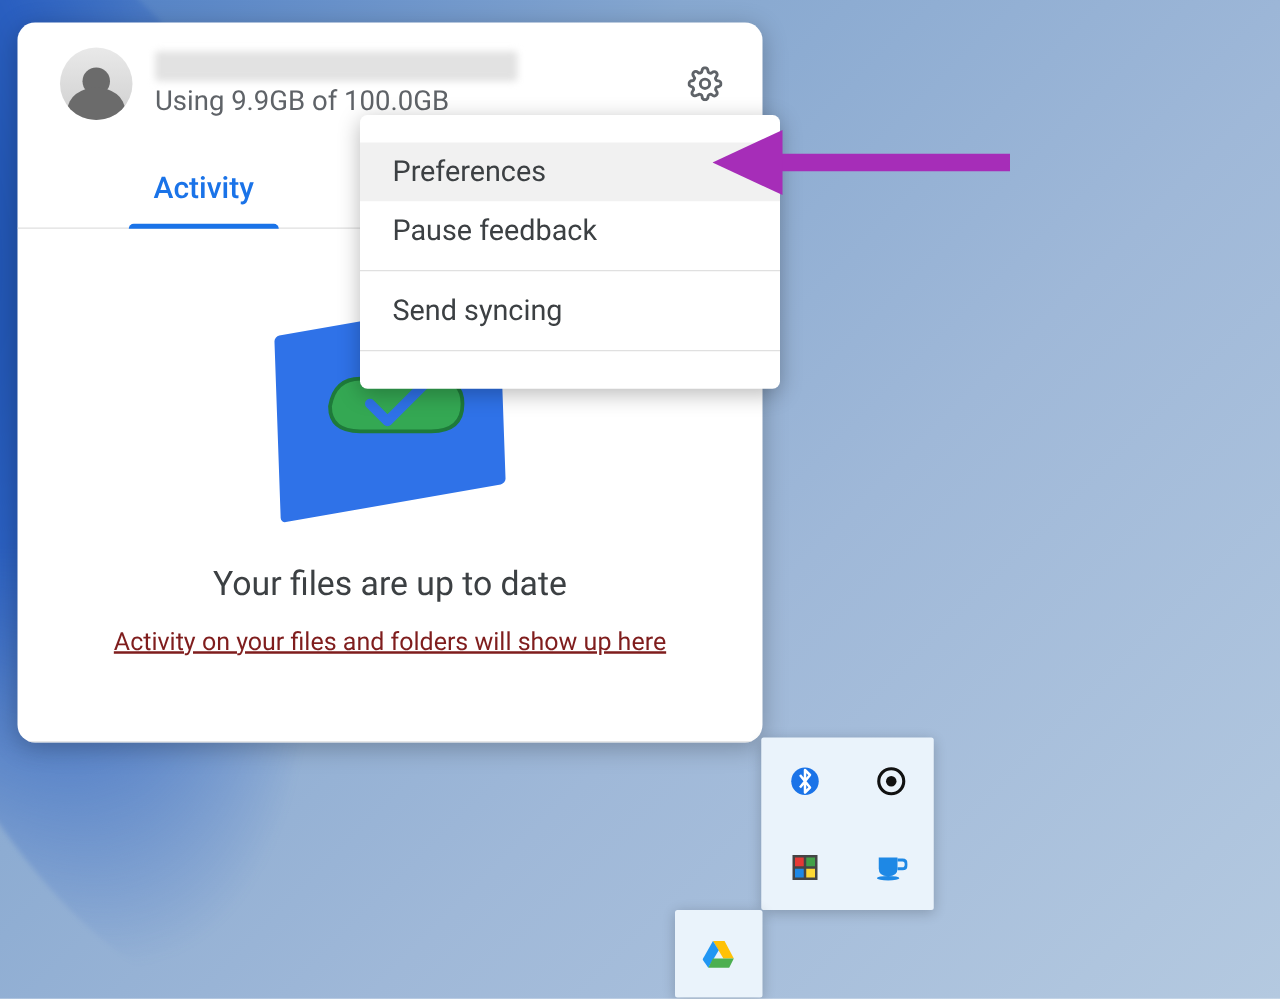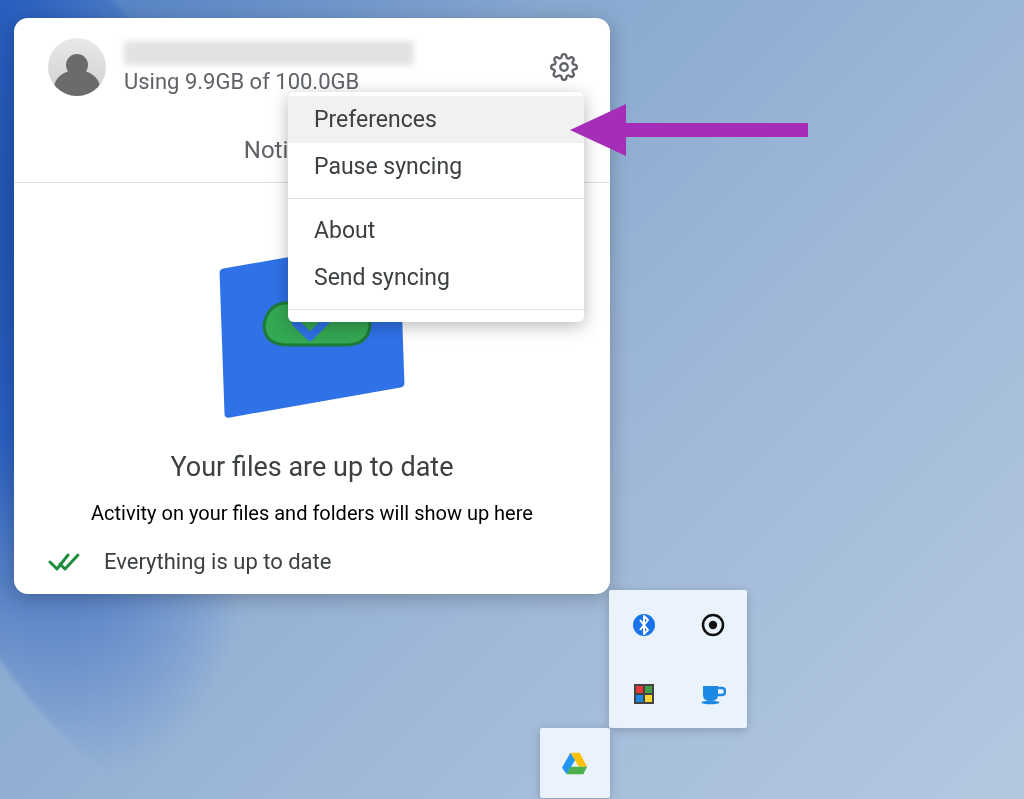--- a/index.html
+++ b/index.html
@@ -119,43 +119,44 @@
     position:absolute; left:38px; top:30px;
     width:130px; height:95px;
   }
   .hero-title {
     font-size: 27px;
     color:#3c4043;
     margin-bottom: 18px;
   }
   .hero-sub {
     font-size: 20px;
-    color:#000000;
+    color:#7f1d1d;
     text-align:right;
     padding: 0 30px;
+    text-decoration: underline;
   }
 
   .footer-divider { height:1px; background:#e0e0e0; margin-top: auto; }
   .status-bar {
     display:flex; align-items:center; gap:22px;
     padding: 24px 34px 28px 34px;
     font-size:22px;
     color:#3c4043;
   }
   .status-icon { color:#1e8e3e; }
 
   
   .menu {
     position:absolute;
     left: 288px; top: 92px;
-    width: 296px;
+    width: 336px;
     background:#fff;
     border-radius: 6px;
     box-shadow: 0 4px 18px rgba(0,0,0,0.28);
-    padding: 4px 0;
+    padding: 22px 0;
     z-index: 5;
   }
   .menu-item {
     padding: 10px 26px;
     font-size: 23px;
     color:#3c4043;
     cursor:pointer;
   }
   .menu-item.hover { background:#f1f1f1; }
   .menu-sep { height:1px; background:#e0e0e0; margin:8px 0; }
@@ -214,58 +215,51 @@
     </div>
     <div class="gear-btn">
       <svg width="28" height="28" viewBox="0 0 24 24" fill="none" stroke="currentColor" stroke-width="2">
         <circle cx="12" cy="12" r="3.2"></circle>
         <path d="M19.4 15a1.7 1.7 0 0 0 .34 1.87l.06.06a2 2 0 1 1-2.83 2.83l-.06-.06a1.7 1.7 0 0 0-1.87-.34 1.7 1.7 0 0 0-1 1.56V21a2 2 0 1 1-4 0v-.09a1.7 1.7 0 0 0-1.11-1.56 1.7 1.7 0 0 0-1.87.34l-.6.06a2 2 0 1 1-2.83-2.83l.06-.06a1.7 1.7 0 0 0 .34-1.87 1.7 1.7 0 0 0-1.56-1H3a2 2 0 1 1 0-4h.09a1.7 1.7 0 0 0 1.56-1.11 1.7 1.7 0 0 0-.34-1.87l-.06-.06a2 2 0 1 1 2.83-2.83l.06.06a1.7 1.7 0 0 0 1.87.34H9a1.7 1.7 0 0 0 1-1.56V3a2 2 0 1 1 4 0v.09a1.7 1.7 0 0 0 1 1.56 1.7 1.7 0 0 0 1.87-.34l.06-.06a2 2 0 1 1 2.83 2.83l-.06.06a1.7 1.7 0 0 0-.34 1.87V9a1.7 1.7 0 0 0 1.56 1H21a2 2 0 1 1 0 4h-.09a1.7 1.7 0 0 0-1.51 1z"></path>
       </svg>
     </div>
   </div>
 
   <div class="tabs">
+    <div class="tab active">
+      <span>Activity</span>
+    </div>
     <div class="tab">
       <span>Notifications</span>
     </div>
   </div>
 
   <div class="content">
     <div class="hero">
       <div class="hero-card"></div>
       <svg class="hero-cloud" viewBox="0 0 130 95">
         <path d="M95 72 Q120 72 120 50 Q120 30 98 30 Q96 10 72 10 Q48 10 42 30 Q18 28 14 52 Q14 72 38 72 Z" fill="#34a853" stroke="#1e7a3a" stroke-width="3"></path>
         <path d="M46 50 L60 64 L90 34" fill="none" stroke="#2f72e8" stroke-width="8" stroke-linecap="round" stroke-linejoin="round"></path>
       </svg>
     </div>
     <div class="hero-title">Your files are up to date</div>
     <div class="hero-sub">Activity on your files and folders will show up here</div>
   </div>
 
   <div class="footer-divider"></div>
-  <div class="status-bar">
-    <svg class="status-icon" width="34" height="24" viewBox="0 0 34 24" fill="none" stroke="currentColor" stroke-width="3" stroke-linecap="round" stroke-linejoin="round">
-      <path d="M2 12 L9 19 L20 5"></path>
-      <path d="M12 14 L17 19 L30 5"></path>
-    </svg>
-    <span>Everything is up to date</span>
-  </div>
 </div>
 
 <div class="menu">
   <div class="menu-item hover">
     <span>Preferences</span>
   </div>
   <div class="menu-item">
-    <span>Pause syncing</span>
+    <span>Pause feedback</span>
   </div>
   <div class="menu-sep"></div>
-  <div class="menu-item">
-    <span>About</span>
-  </div>
   <div class="menu-item">
     <span>Send syncing</span>
   </div>
   <div class="menu-sep"></div>
 </div>
 
 <svg class="arrow" viewBox="0 0 240 60">
   <line x1="238" y1="30" x2="46" y2="30" stroke="#a62db8" stroke-width="14"></line>
   <polygon points="0,30 56,4 56,56" fill="#a62db8"></polygon>
 </svg>

